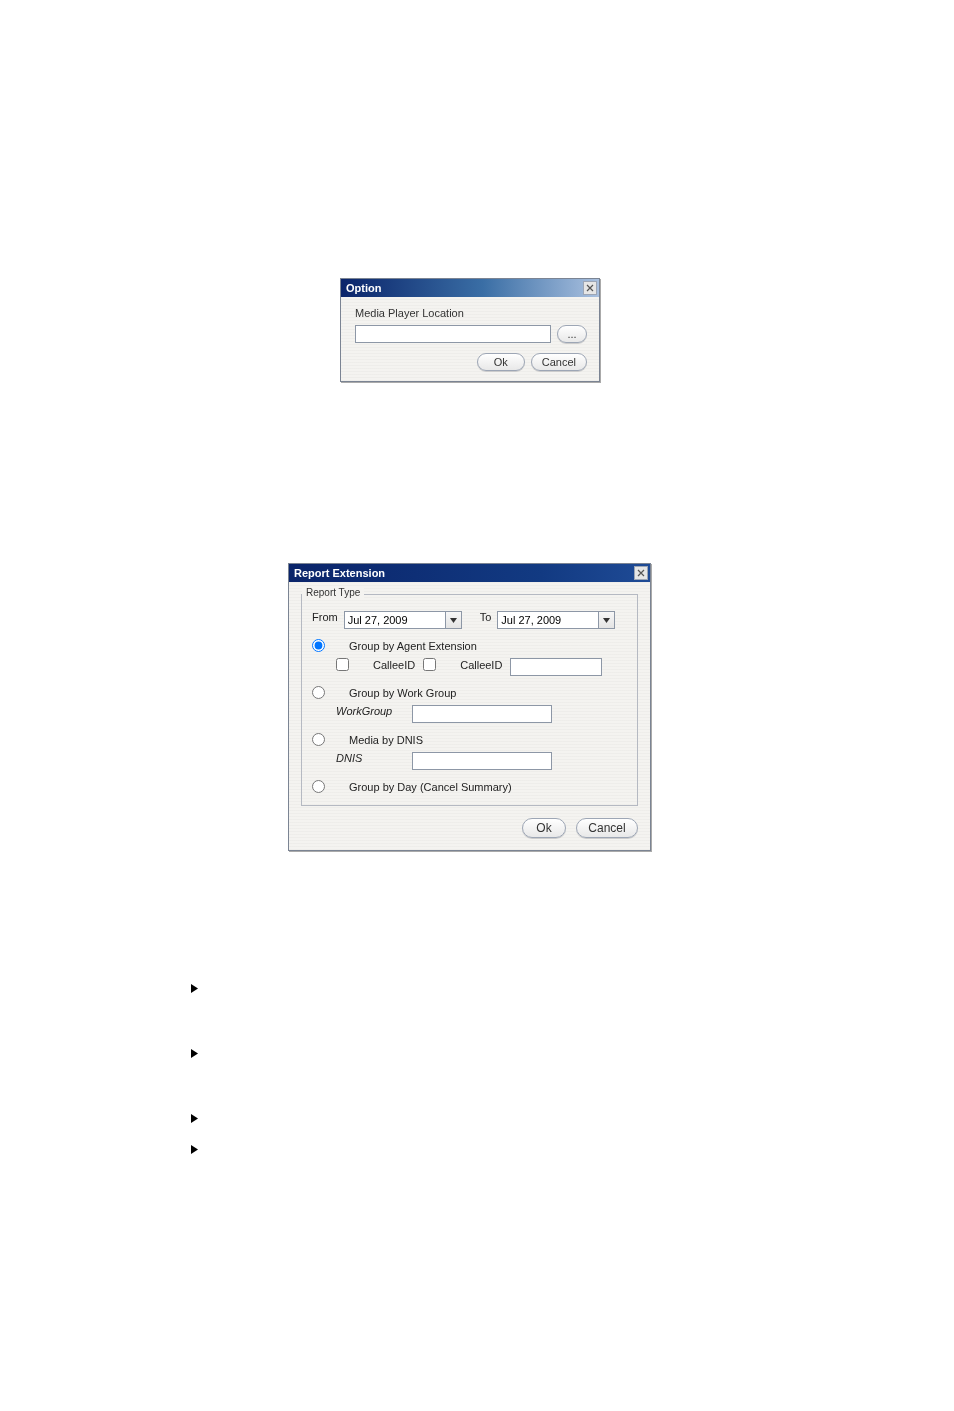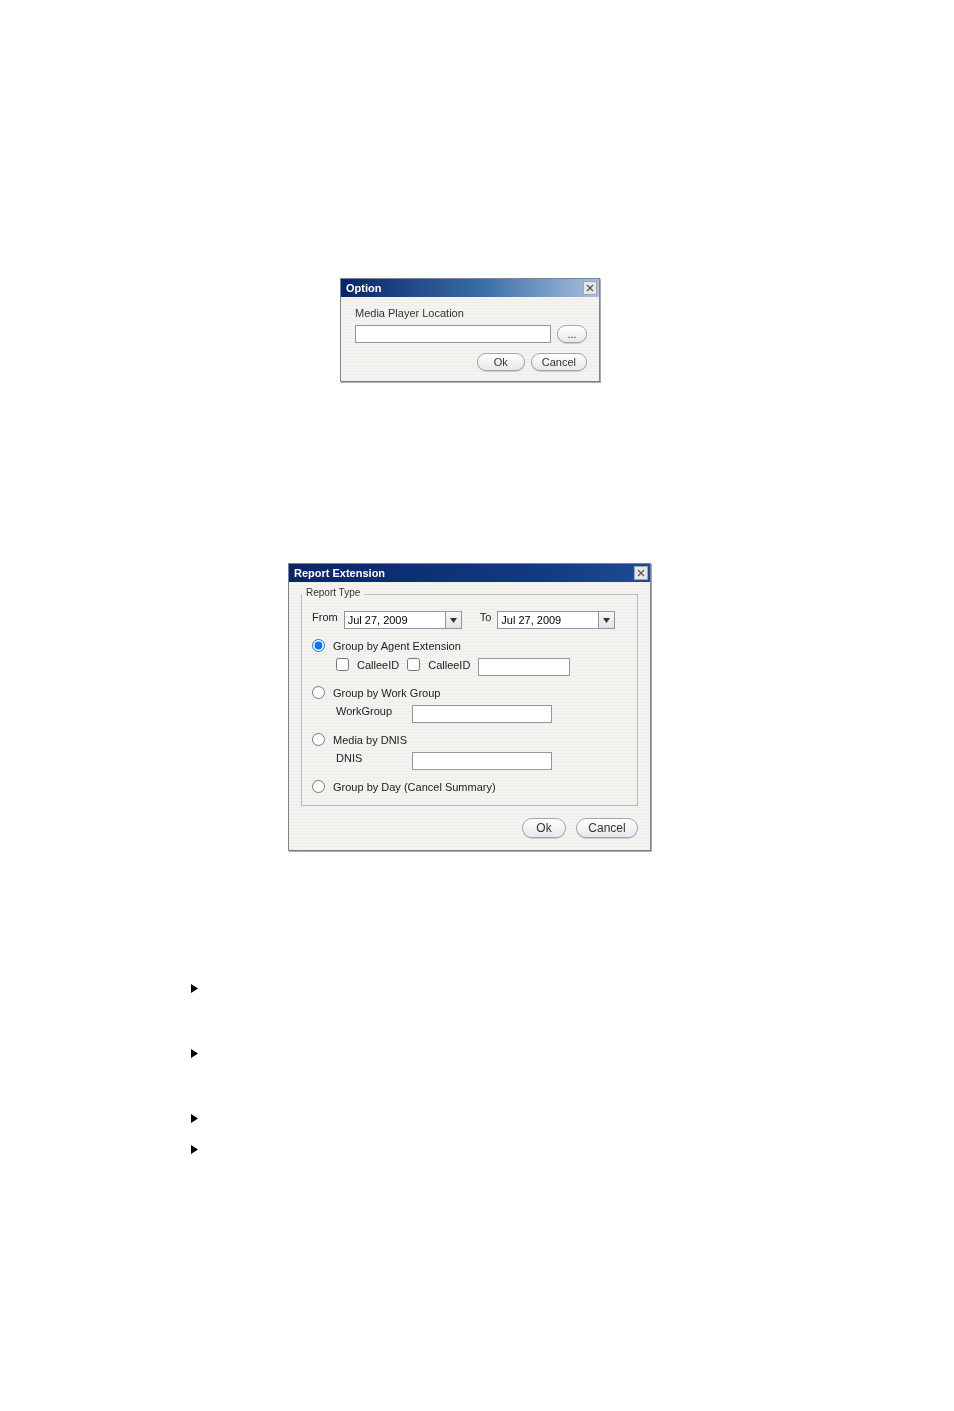--- a/index.html
+++ b/index.html
@@ -177,39 +177,39 @@
     display:block;
   }
   .radio-row { margin-top: 10px; }
   .sub-row {
     margin-left: 24px;
     margin-top: 4px;
     display: flex;
     align-items: flex-start;
     gap: 8px;
   }
-  .sub-row .lbl { width: 68px; }
+  .sub-row .lbl { width: 68px; font-style: italic; }
   .sub-input {
     height: 18px;
     border: 1px solid #8d97a6;
     background: #fff;
     font-size: 11px;
     padding: 0 3px;
     box-sizing: border-box;
   }
   .sub-input.w140 { width: 140px; }
   .sub-input.w90 { width: 92px; }
   input[type="checkbox"], input[type="radio"] {
     margin: 0 4px 0 0;
     vertical-align: middle;
   }
   .checkbox-wrap, .radio-wrap {
     display: inline-flex;
     align-items: center;
-    gap: 4px;
+    gap: 20px;
   }
   .report-buttons {
     display: flex;
     justify-content: flex-end;
     gap: 10px;
   }
   .pill-btn.big {
     height: 20px;
     min-width: 44px;
     border-radius: 10px;

